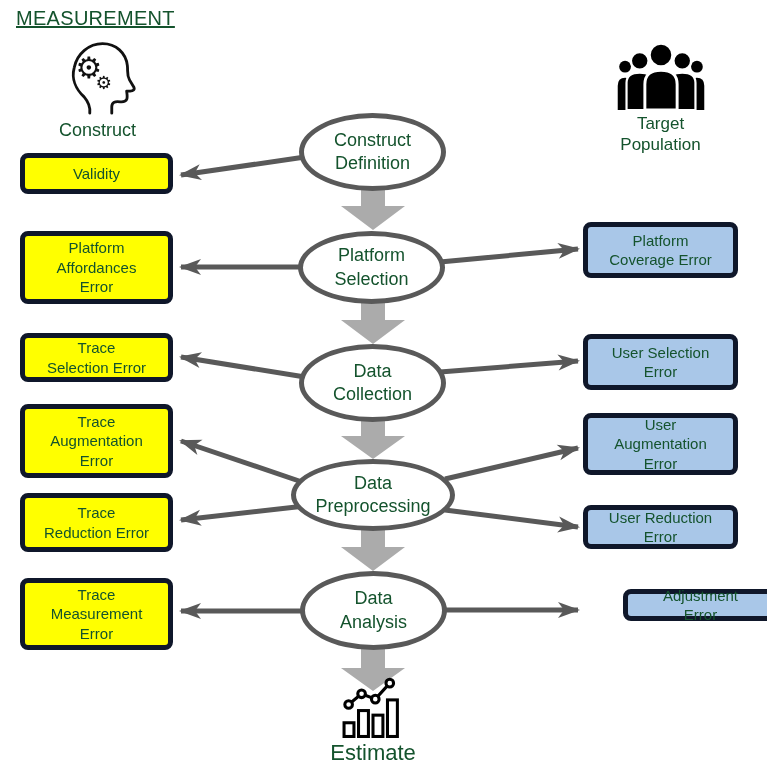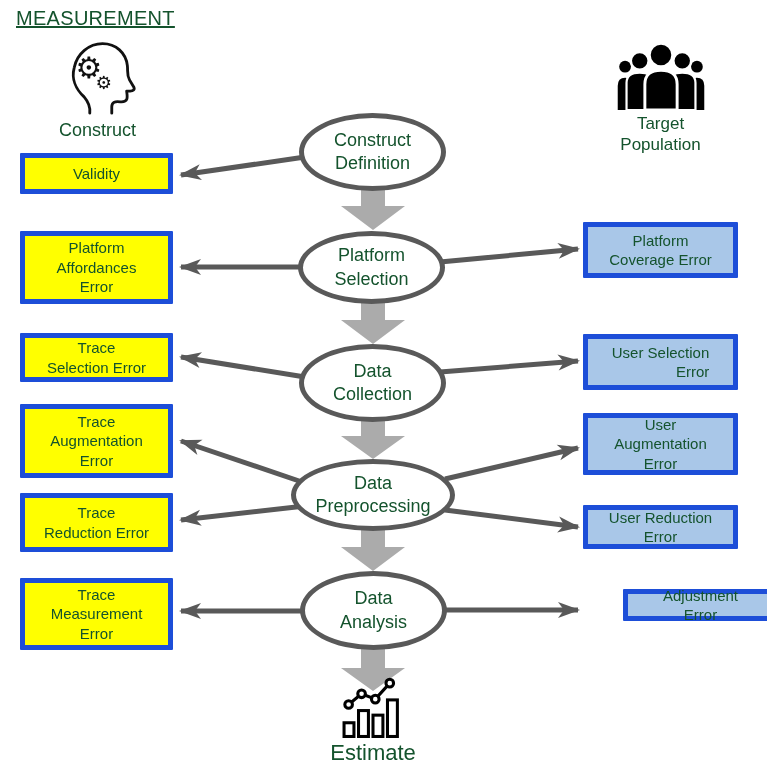--- a/index.html
+++ b/index.html
@@ -4,21 +4,21 @@
 <style>
   html,body{margin:0;padding:0;background:#ffffff;}
   #stage{position:relative;width:767px;height:768px;background:#ffffff;overflow:hidden;
          font-family:"Liberation Sans",sans-serif;font-weight:400;color:#14532d;}
   #arrow-layer{position:absolute;left:0;top:0;z-index:0;}
   .hdr{position:absolute;font-size:20px;text-decoration:underline;letter-spacing:.3px;z-index:2;white-space:nowrap;}
   .entity-label{position:absolute;text-align:center;white-space:pre-line;z-index:2;line-height:1.22;}
   .stage-ellipse{position:absolute;box-sizing:border-box;border:5px solid #595959;border-radius:50%;
          background:#fff;display:flex;align-items:center;justify-content:center;text-align:center;
          font-size:18px;line-height:1.3;white-space:pre-line;z-index:1;}
-  .err{position:absolute;box-sizing:border-box;border:5px solid #1d4ed8;border-radius:1px;
+  .err{position:absolute;box-sizing:border-box;border:5px solid #0f172a;border-radius:8px;
          display:flex;align-items:center;justify-content:center;text-align:center;
          font-size:15px;line-height:1.3;white-space:pre-line;z-index:1;}
   .err.left{background:#FFFF00;left:20px;width:153px;}
   .err.right{background:#A9C7E8;left:583px;width:155px;}
   .icon-box{position:absolute;z-index:2;}
   .icon-box svg{display:block;width:100%;height:100%;}
 </style>
 </head>
 <body>
 
@@ -105,21 +105,21 @@
 Augmentation
 Error</div>
   <div class="err left" style="top:493px;height:59px;">Trace
 Reduction Error</div>
   <div class="err left" style="top:578px;height:72px;">Trace
 Measurement
 Error</div>
 
   <div class="err right" style="top:222px;height:56px;">Platform
 Coverage Error</div>
-  <div class="err right" style="top:334px;height:56px;text-align:right;">User Selection
+  <div class="err right" style="top:334px;height:56px;">User Selection
 Error</div>
   <div class="err right" style="top:413px;height:62px;">User
 Augmentation
 Error</div>
   <div class="err right" style="top:505px;height:44px;">User Reduction
 Error</div>
   <div class="err right" style="top:589px;height:32px;margin-left:40px;">Adjustment
 Error</div>
 
   <div class="icon-box" style="left:341px;top:672px;width:64px;height:68px;">

